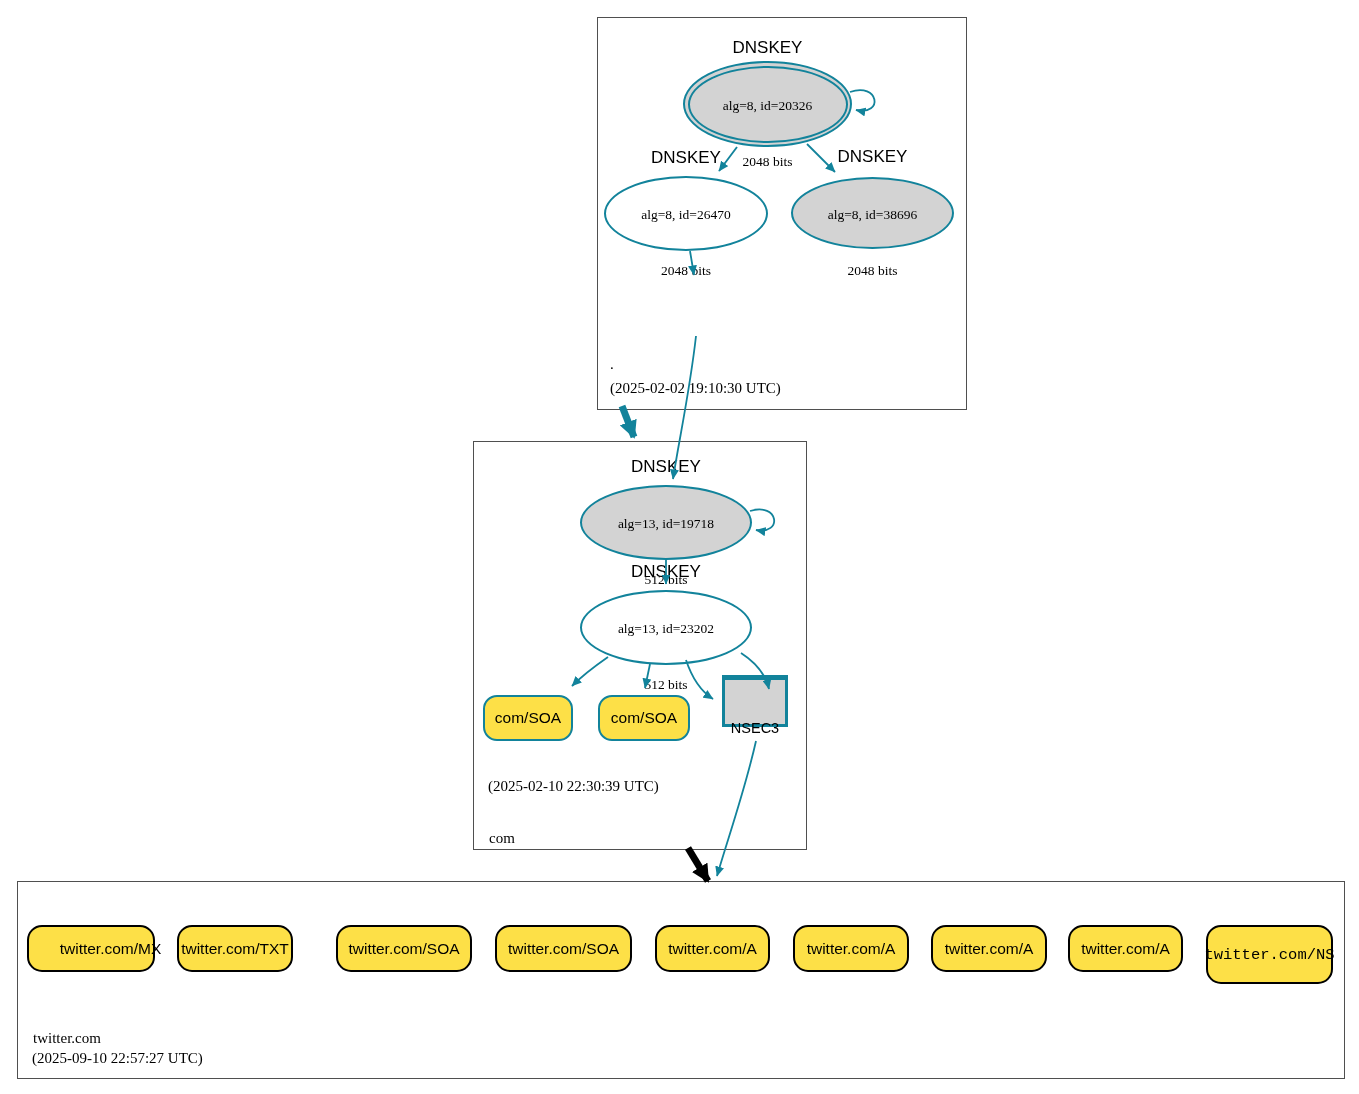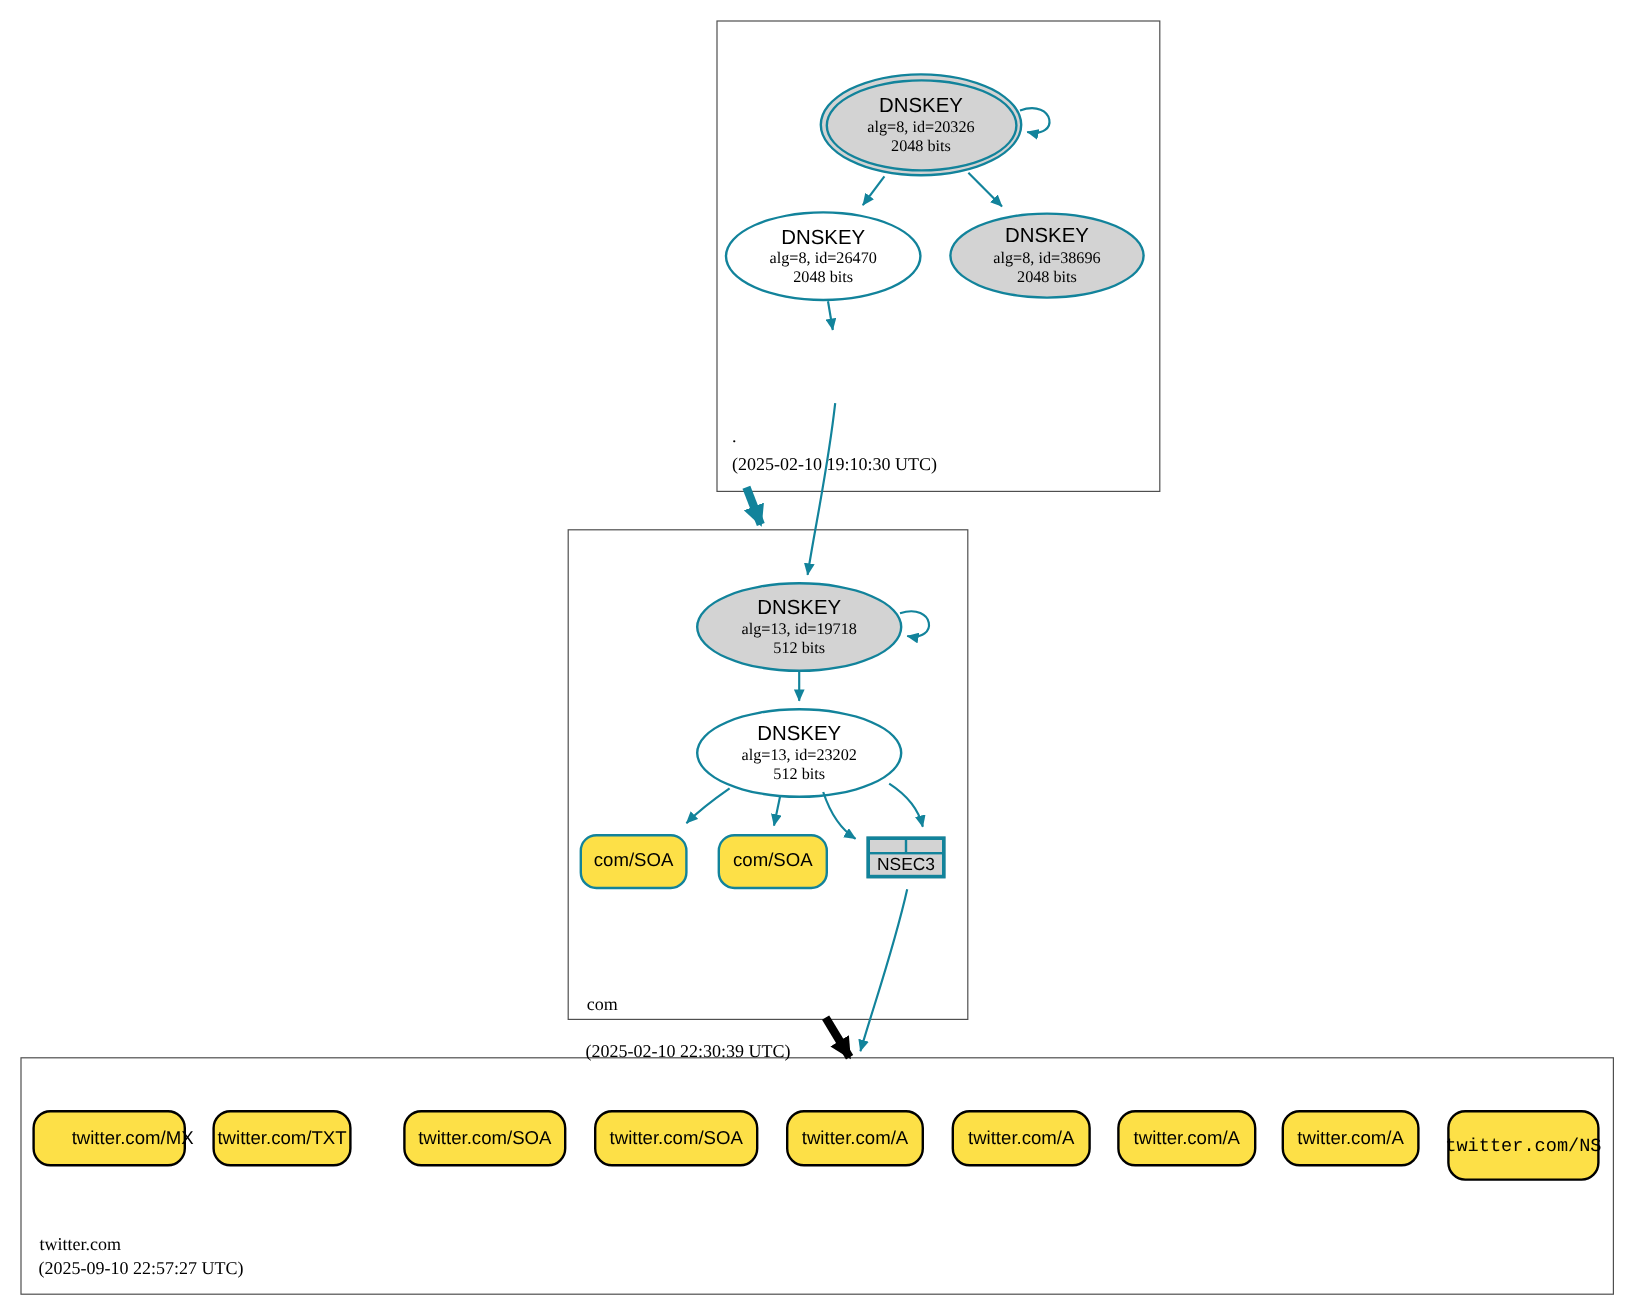--- a/index.html
+++ b/index.html
@@ -11,21 +11,21 @@
   html,body{margin:0;padding:0;background:#ffffff;}
   .canvas{
     position:relative;width:1359px;height:1094px;background:#fff;overflow:hidden;
     font-family:"Liberation Sans",sans-serif;color:#000;
   }
   .zonebox{position:absolute;border:1px solid var(--box-border);background:transparent;}
   .zone-name{position:absolute;font:15px "Liberation Serif",serif;color:#000;white-space:pre;}
   .zone-ts{position:absolute;font:15px "Liberation Serif",serif;color:#000;white-space:pre;}
 
   .node{position:absolute;box-sizing:border-box;display:flex;flex-direction:column;
-        align-items:center;justify-content:center;text-align:center;}
+        align-items:center;justify-content:center;text-align:center;gap:40px;}
   .ellipse{border:2.5px solid var(--secure-accent);border-radius:50%;background:#fff;}
   .ellipse.gray{background:var(--key-fill);}
   .ring{position:absolute;inset:2.5px;border:2.5px solid var(--secure-accent);border-radius:50%;pointer-events:none;}
   .ntitle{position:relative;z-index:1;font:17px "Liberation Sans",sans-serif;line-height:1.15;}
   .ndetail{position:relative;z-index:1;font:13.5px "Liberation Serif",serif;line-height:1.2;}
 
   .rrset{border:2px solid var(--secure-accent);border-radius:14px;background:#fde047;
          font:15.5px "Liberation Sans",sans-serif;}
   .rrset.insecure{border:2.5px solid var(--insecure-accent);border-radius:15px;}
 
@@ -45,23 +45,23 @@
 </head>
 <body>
 
 <div class="canvas">
 
   <div class="zonebox" style="left:597px;top:17px;width:368px;height:391px;"></div>
   <div class="zonebox" style="left:473px;top:441px;width:332px;height:407px;"></div>
   <div class="zonebox" style="left:17px;top:881px;width:1326px;height:196px;"></div>
 
   <div class="zone-name" style="left:610px;top:356px;">.</div>
-  <div class="zone-ts" style="left:610px;top:380px;">(2025-02-10 19:10:30 UTC)</div>
+  <div class="zone-ts" style="left:610px;top:380px;">(2025-02-02 19:10:30 UTC)</div>
   <div class="zone-name" style="left:489px;top:830px;">com</div>
-  <div class="zone-ts" style="left:488px;top:869px;">(2025-02-10 22:30:39 UTC)</div>
+  <div class="zone-ts" style="left:488px;top:778px;">(2025-02-10 22:30:39 UTC)</div>
   <div class="zone-name" style="left:33px;top:1030px;">twitter.com</div>
   <div class="zone-ts" style="left:32px;top:1050px;">(2025-09-10 22:57:27 UTC)</div>
 
   <div class="node ellipse gray" style="left:683px;top:61px;width:169px;height:86px;">
     <span class="ring"></span>
     <span class="ntitle">DNSKEY</span>
     <span class="ndetail">alg=8, id=20326</span>
     <span class="ndetail">2048 bits</span>
   </div>
 
@@ -90,21 +90,21 @@
     <span class="ndetail">512 bits</span>
   </div>
 
   <div class="node rrset" style="left:483px;top:695px;width:90px;height:46px;">
     <span>com/SOA</span>
   </div>
   <div class="node rrset" style="left:598px;top:695px;width:92px;height:46px;">
     <span>com/SOA</span>
   </div>
 
-  <div class="node nsec3" style="left:722px;top:697px;width:66px;height:35px;">
+  <div class="node nsec3" style="left:722px;top:675px;width:66px;height:52px;">
     <div class="nsec3-header">
       <span class="cell"></span>
       <span class="cell"></span>
     </div>
     <span class="nsec3-label">NSEC3</span>
   </div>
 
   <div class="node rrset insecure" style="left:27px;top:925px;width:128px;height:47px;padding-left:39px;">
     <span>twitter.com/MX</span>
   </div>

